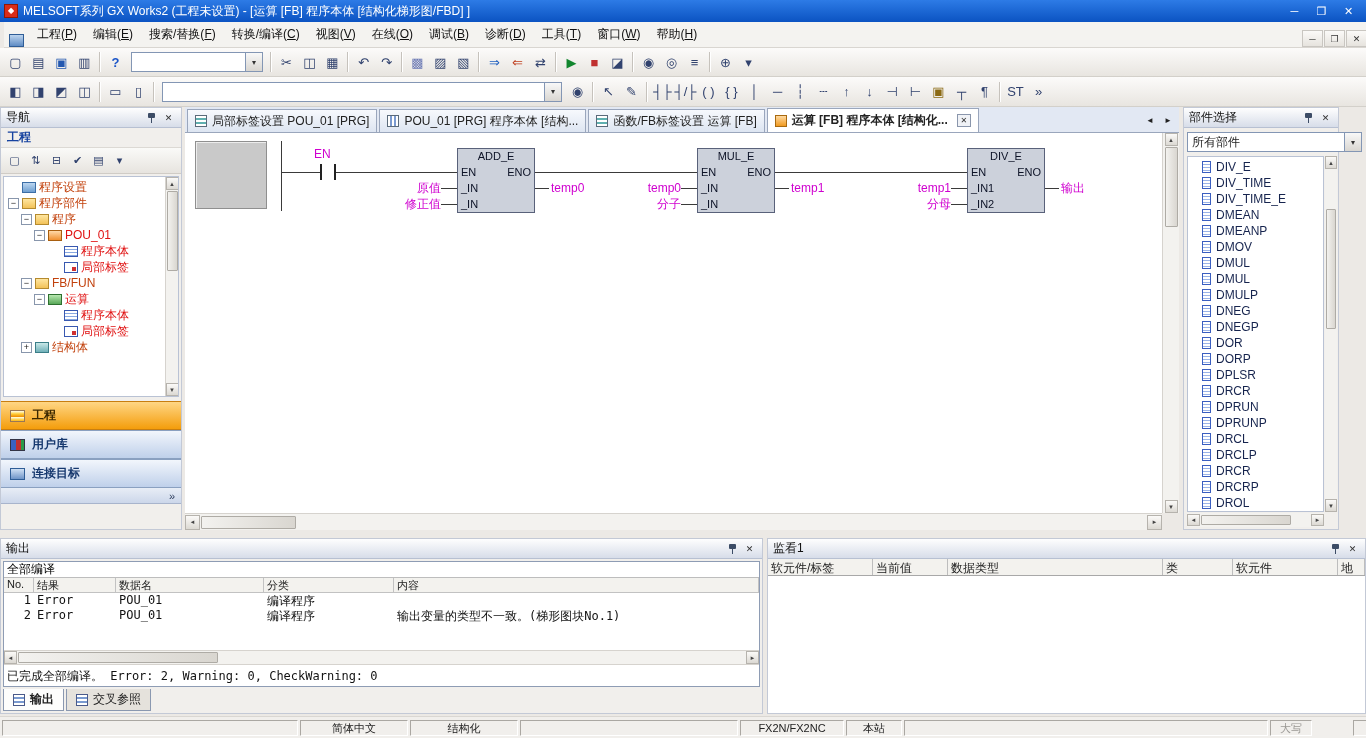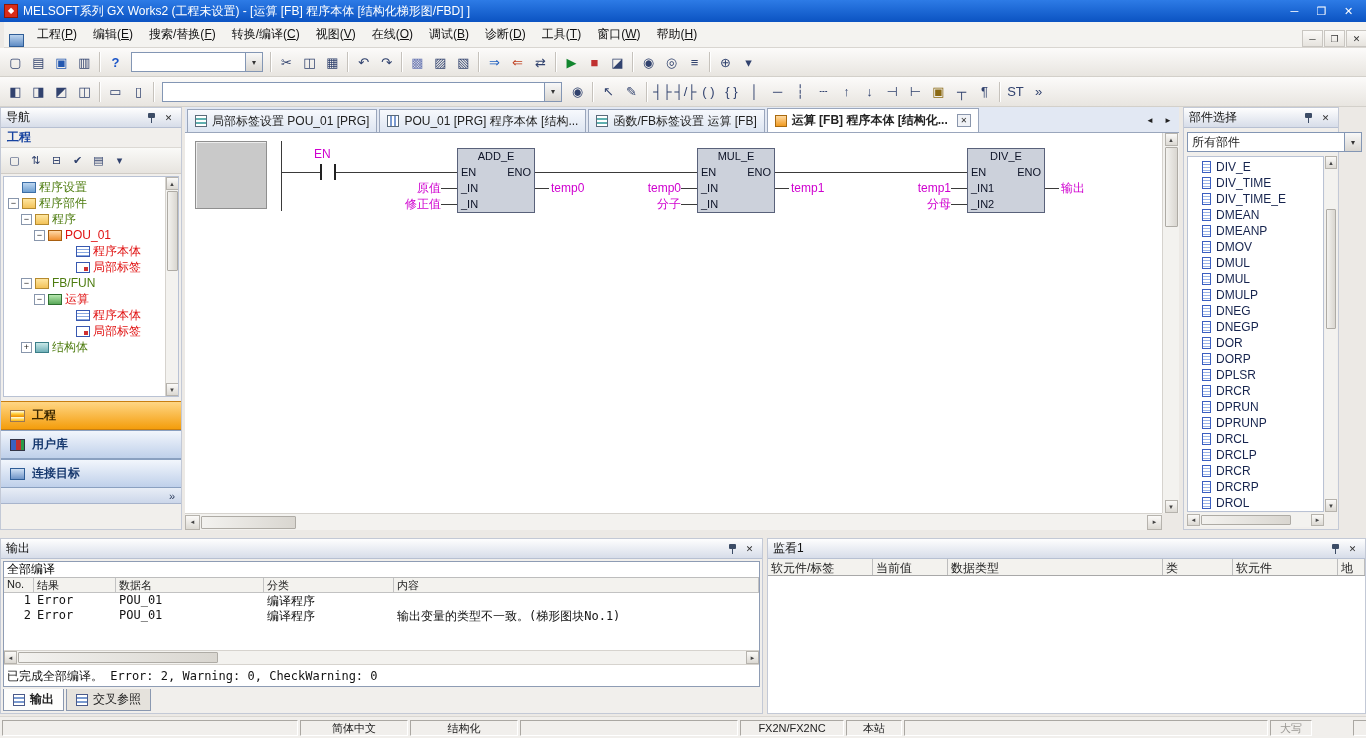--- a/index.html
+++ b/index.html
@@ -46,23 +46,23 @@
   
   #nav{position:absolute;left:0;top:107px;width:182px;height:423px;background:#f1efec;border:1px solid #c3c9d6}
   #nav-section{position:absolute;left:0;top:20px;width:100%;height:20px;display:flex;align-items:center;padding:0 6px;color:#1743a0;font-weight:bold;font-size:12px;border-bottom:1px solid #dcd9d4}
   #nav-tools{position:absolute;left:0;top:40px;width:100%;height:26px;display:flex;align-items:center;padding:0 3px;background:linear-gradient(#fafaf8,#e7e4df);border-bottom:1px solid #d0ccc6}
   .nti{width:21px;height:20px;display:flex;align-items:center;justify-content:center;font-size:11px;color:#31426e;flex:none}
   #nav-tree{position:absolute;left:2px;top:68px;width:176px;height:221px;background:#fff;border:1px solid #b9c2d4;overflow:hidden;padding-top:2px}
   .trow{height:16px;display:flex;align-items:center;white-space:nowrap}
   .texp{width:11px;height:11px;border:1px solid #8896ac;background:#fff;color:#222;font-size:9px;line-height:9px;text-align:center;margin-right:3px;flex:none}
   .texp.spacer{border:none;background:transparent;color:transparent}
   .tico{width:14px;height:11px;margin-right:3px;flex:none}
-  .tlabel{font-size:12px;color:#4d7c0f}
+  .tlabel{font-size:12px;color:#c2410c}
   .red .tlabel{color:#e01212}
-  .l0{padding-left:4px}.l1{padding-left:17px}.l2{padding-left:30px}.l3{padding-left:58px}
+  .l0{padding-left:4px}.l1{padding-left:17px}.l2{padding-left:30px}.l3{padding-left:46px}
   .ico-gearfolder{background:linear-gradient(#bcd6f0,#6f9fd0);border:1px solid #3c6ea6}
   .ico-folder{background:linear-gradient(#ffe6a0,#f2c258);border:1px solid #b58a2e}
   .ico-pou{background:linear-gradient(#ffd9a8,#f09030);border:1px solid #a85f10}
   .ico-body{background:repeating-linear-gradient(180deg,#fff 0 2px,#88a8e0 2px 3px);border:1px solid #3858b0}
   .ico-labeldoc{background:#fff;border:1px solid #3858b0;position:relative}
   .ico-labeldoc::after{content:"";position:absolute;right:1px;bottom:1px;width:4px;height:4px;background:#d03030}
   .ico-fb{background:linear-gradient(#b8e8b0,#58a858);border:1px solid #2e7030}
   .ico-struct{background:linear-gradient(#c8e8e8,#70b0b8);border:1px solid #3a7e88}
   .nav-sb{position:absolute;right:0;top:0;bottom:0;width:13px;background:#f3f2ef;border-left:1px solid #d6d3ce;display:flex;flex-direction:column;align-items:center}
   .sb-arrow{width:13px;height:13px;background:linear-gradient(#fbfaf8,#dcd9d3);border:1px solid #b6b3ad;font-size:6px;color:#444;display:flex;align-items:center;justify-content:center;flex:none}

